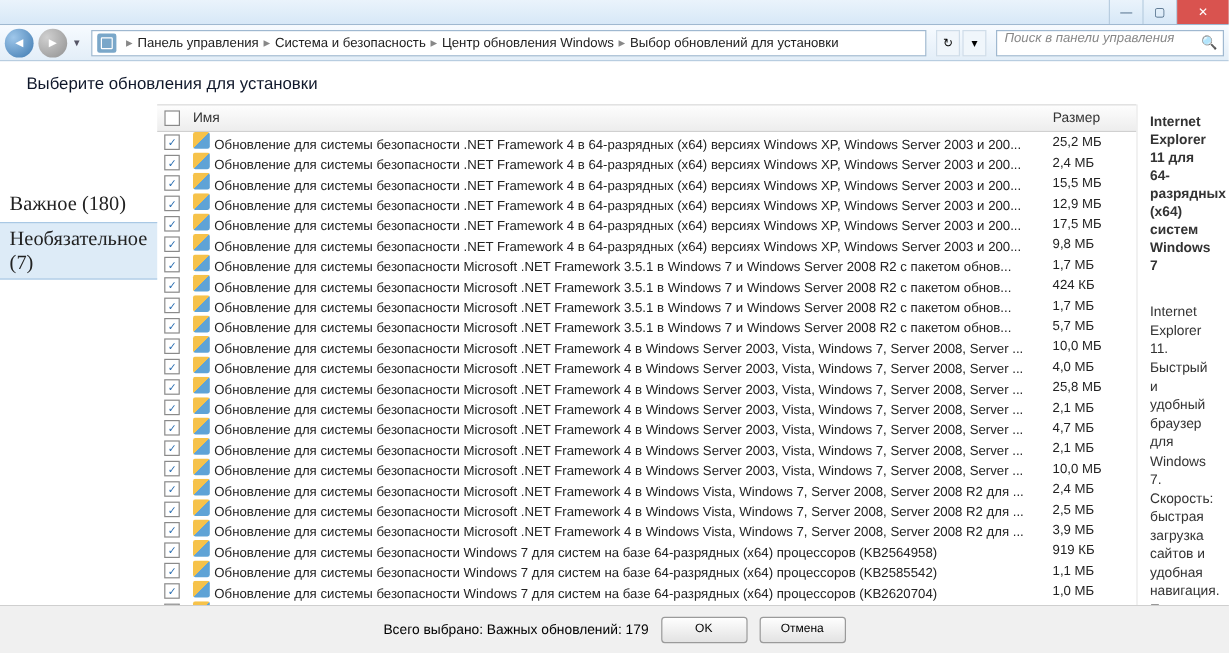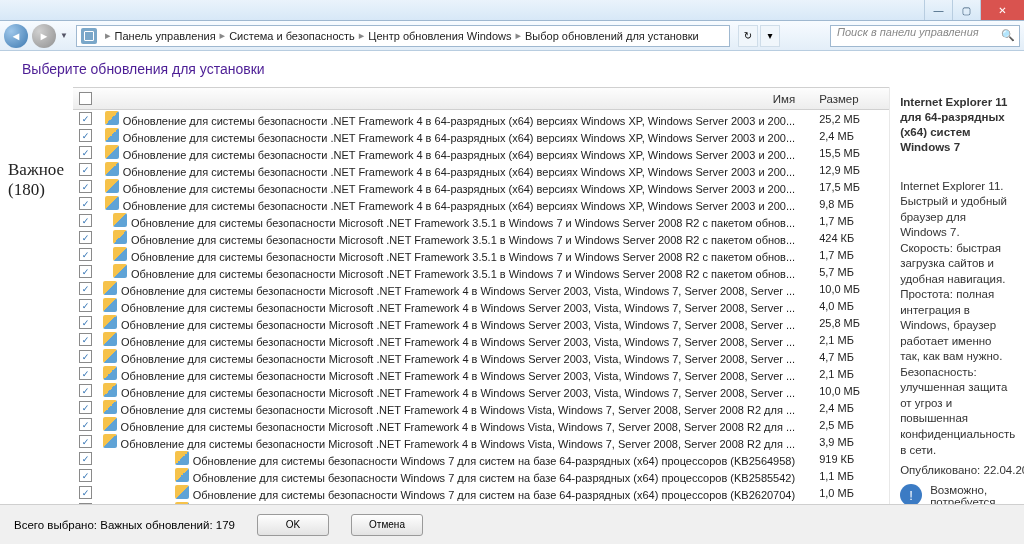--- a/index.html
+++ b/index.html
@@ -10,47 +10,47 @@
 .toolbar { height: 30px; background: linear-gradient(#f7fbff,#e3eef8); border-bottom:1px solid #b8cde0; display:flex; align-items:center; padding:0 4px; gap:4px; }
 .navbtn { width:24px; height:24px; border-radius:12px; background: radial-gradient(circle at 30% 30%, #9fc7ea, #3d79b0); display:flex; align-items:center; justify-content:center; color:#fff; font-size:11px; }
 .navbtn.fwd { background: radial-gradient(circle at 30% 30%, #d0d0d0, #909090); }
 .dd { width:12px; color:#556; font-size:8px; }
 .breadcrumb { flex:1; height:22px; border:1px solid #9fb8d0; background:#fff; display:flex; align-items:center; padding:0 4px; gap:2px; color:#222; font-size:11px; overflow:hidden; }
 .bcicon { width:16px; height:16px; background:#7aa7c9; border-radius:2px; margin-right:4px; position:relative; }
 .bcicon::after{content:"";position:absolute;inset:3px;border:1px solid #fff;border-radius:1px;}
 .bcsep { color:#888; padding:0 2px; }
 .smallbtns{display:flex;gap:2px;margin:0 4px;}
 .smallbtn{width:20px;height:22px;border:1px solid #cfdde9;background:#f0f6fb;display:flex;align-items:center;justify-content:center;font-size:10px;}
-.searchbox { width:190px; height:22px; border:1px solid #9fb8d0; background:#fff; padding:0 20px 0 6px; color:#888; font-style:italic; font-size:11px; position:relative;margin-left:42px; }
+.searchbox { width:190px; height:22px; border:1px solid #9fb8d0; background:#fff; padding:0 20px 0 6px; color:#888; font-style:italic; font-size:11px; position:relative; }
 .searchbox .mag{position:absolute;right:4px;top:3px;color:#7a9ab6;font-style:normal;}
 .spacer { height:6px; }
-.heading { color:#4c1d95; font-size:14px; padding:4px 0 10px 22px; }
+.heading { color:#0f172a; font-size:14px; padding:4px 0 10px 22px; }
 .main { display:flex; height: calc(100vh - 21px - 30px - 44px); }
 .leftnav { width:160px; padding:70px 0 0 0; }
 .leftnav .item{ padding:3px 8px; font-size:17px; color:#222; margin-bottom:2px; cursor:default;font-family:Liberation Serif, serif;}
 .leftnav .item.sel{ background:#ddebf7; border:1px solid #a9c8e4; border-left:none; border-right:none;}
 .grid { flex:1; display:flex; flex-direction:column; border-top:1px solid #d0d0d0; }
 .ghead { display:flex; background:linear-gradient(#fdfdfd,#ededed); border-bottom:1px solid #d0d0d0; font-size:11.5px; color:#333; height:22px; align-items:center; }
 .col-cb{width:26px; display:flex; justify-content:center;}
-.col-name{flex:1; padding-left:4px;text-align:right;}
+.col-name{flex:1; padding-left:4px;}
 .col-size{width:70px; text-align:left;margin-left:24px;}
 .gbody{ flex:1; overflow-y:auto; overflow-x:hidden; }
 .row{ display:flex; align-items:center; height:17px; font-size:11px; color:#222; white-space:nowrap; }
 .row .col-name{ overflow:hidden; text-overflow:ellipsis; }
 .cb{ width:13px; height:13px; border:1px solid #8a8a8a; background:#fff; display:inline-flex; align-items:center; justify-content:center; font-size:9px; color:#2a6db0;}
 .wuicon{width:14px;height:14px;margin:0 4px 0 0;background:linear-gradient(135deg,#f6c24a 50%,#5fa3d6 50%);border-radius:2px;display:inline-block;}
 .rightpane{ width:272px; padding:8px 10px 0 10px; font-size:11.5px; color:#333; border-left:1px solid #e8e8e8; overflow:hidden;}
 .rightpane .title{ font-weight:bold; margin-bottom:24px; line-height:1.3;}
 .rightpane .desc{ line-height:1.35; margin-bottom:6px;}
 .rightpane .pub{ margin:4px 0 8px 0;}
 .rightpane .pub b{font-weight:normal;}
 .inforow{display:flex; gap:8px; align-items:flex-start; margin:4px 0; }
 .inforow .icn{width:22px;height:22px;border-radius:11px;display:flex;align-items:center;justify-content:center;font-size:13px;flex-shrink:0;}
 .icn.warn{background:#3b7bc4;color:#fff;}
-.footer{ position:fixed; bottom:0; left:0; right:0; height:40px; background:#f0f0f0; border-top:1px solid #cfcfcf; display:flex; align-items:center; justify-content:flex-start; padding:0 14px; gap:22px; font-size:11.5px;}
+.footer{ position:fixed; bottom:0; left:0; right:0; height:40px; background:#f0f0f0; border-top:1px solid #cfcfcf; display:flex; align-items:center; justify-content:center; padding:0 14px; gap:10px; font-size:11.5px;}
 .btn{ min-width:72px; height:22px; border:1px solid #9a9a9a; background:linear-gradient(#fefefe,#e3e3e3); border-radius:3px; font-size:10px; cursor:default;}
 .gbody::-webkit-scrollbar{width:16px;}
 .gbody::-webkit-scrollbar-track{background:#f0f0f0;}
 .gbody::-webkit-scrollbar-thumb{background:#c7d6e4;border:1px solid #a9bdd0;}
 </style>
 </head>
 <body>
 
 <div class="titlebar">
   <div class="wbtn">—</div>
@@ -82,20 +82,21 @@
     <span class="mag">🔍</span>
   </div>
 </div>
 
 <div>
   <div class="spacer"></div>
   <div class="heading">Выберите обновления для установки</div>
   <div class="main">
     <div class="leftnav" id="leftnav">
         <div class="item">Важное (180)</div>
+        <div class="item sel">Необязательное (7)</div>
       </div>
     <div class="grid">
       <div class="ghead">
         <div class="col-cb">
             <span class="cb"></span>
           </div>
         <div class="col-name">Имя</div>
         <div class="col-size">Размер</div>
       </div>
       <div class="gbody" id="gbody">

